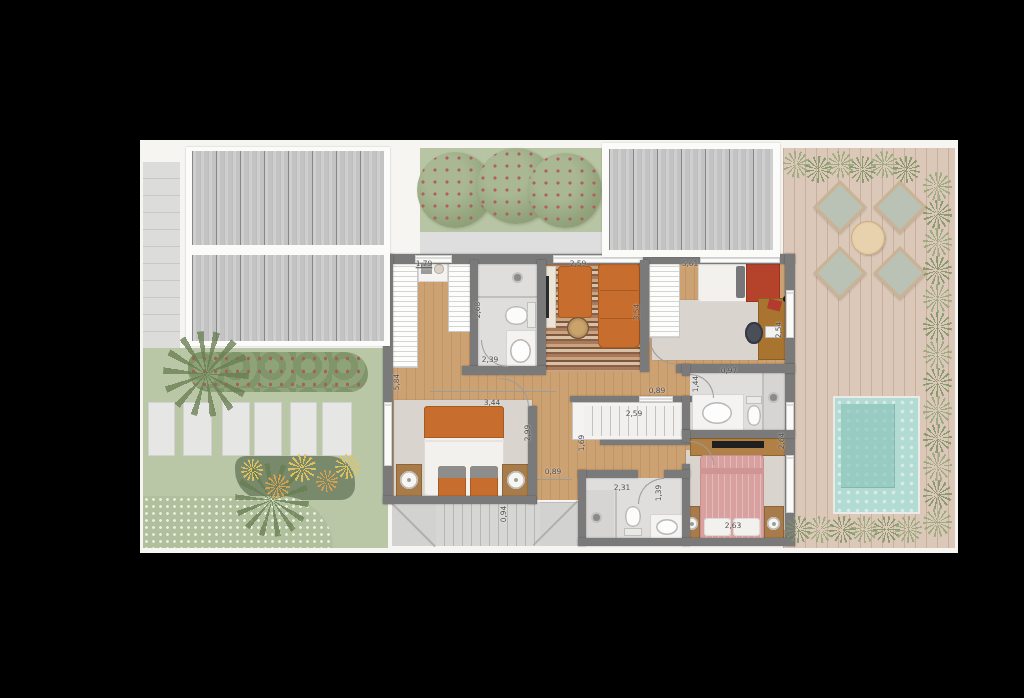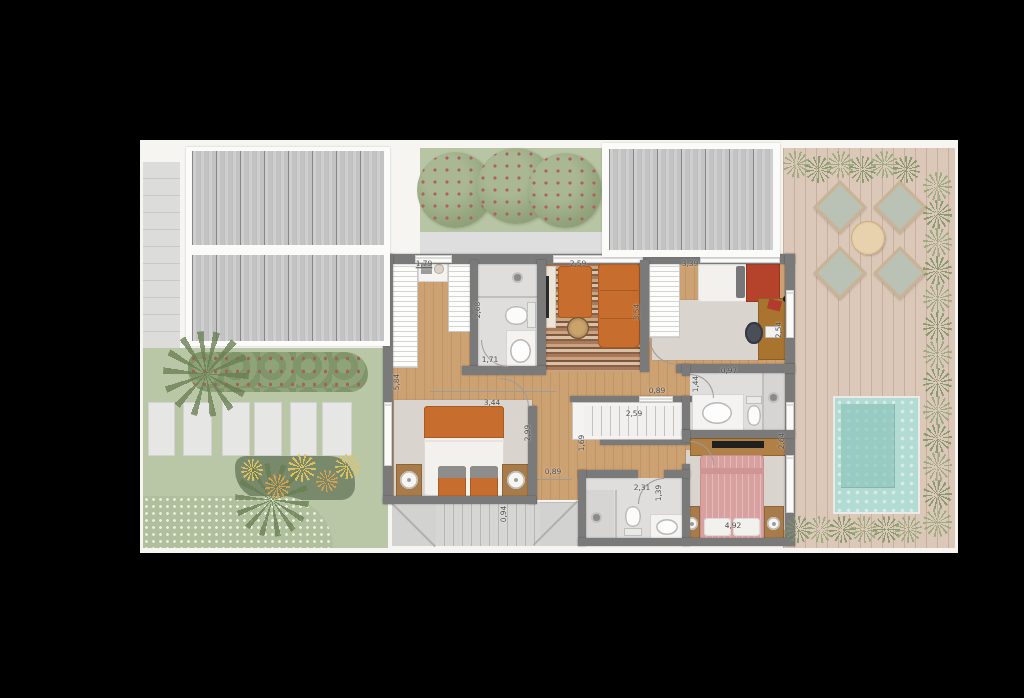--- a/index.html
+++ b/index.html
@@ -271,33 +271,33 @@
       <div class="plant abs" style="left: 235px; top: 463px; width: 74px; height: 74px; background: repeating-conic-gradient(from 140deg, rgba(104, 125, 82, 0.9) 0deg, rgba(104, 125, 82, 0.9) 9deg, transparent 9deg, transparent 26deg); opacity: 0.85;"></div>
       <div class="plant abs" style="left: 241px; top: 459px; width: 22px; height: 22px; background: repeating-conic-gradient(rgb(228, 195, 92) 0deg, rgb(228, 195, 92) 10deg, transparent 10deg, transparent 28deg); opacity: 0.95;"></div>
       <div class="plant abs" style="left: 264.5px; top: 473.5px; width: 25px; height: 25px; background: repeating-conic-gradient(from 31deg, rgb(219, 162, 78) 0deg, rgb(219, 162, 78) 10deg, transparent 10deg, transparent 28deg); opacity: 0.95;"></div>
       <div class="plant abs" style="left: 288px; top: 454px; width: 28px; height: 28px; background: repeating-conic-gradient(from 62deg, rgb(228, 195, 92) 0deg, rgb(228, 195, 92) 10deg, transparent 10deg, transparent 28deg); opacity: 0.95;"></div>
       <div class="plant abs" style="left: 316px; top: 470px; width: 22px; height: 22px; background: repeating-conic-gradient(from 93deg, rgb(219, 162, 78) 0deg, rgb(219, 162, 78) 10deg, transparent 10deg, transparent 28deg); opacity: 0.95;"></div>
       <div class="plant abs" style="left: 334.5px; top: 453.5px; width: 25px; height: 25px; background: repeating-conic-gradient(from 124deg, rgb(228, 195, 92) 0deg, rgb(228, 195, 92) 10deg, transparent 10deg, transparent 28deg); opacity: 0.95;"></div>
     </div>
   <div id="labels-layer" class="abs" style="left:0;top:0;width:1024px;height:698px;">
       <span class="dim" style="left: 424px; top: 264px; text-decoration: underline;">1,79</span>
       <span class="dim v" style="left: 478px; top: 310px;">2,68</span>
-      <span class="dim" style="left: 490px; top: 360px;">1,71</span>
+      <span class="dim" style="left: 490px; top: 360px;">2,39</span>
       <span class="dim" style="left: 492px; top: 403px;">3,44</span>
       <span class="dim v" style="left: 397px; top: 382px;">5,84</span>
       <span class="dim" style="left: 578px; top: 264px;">2,59</span>
       <span class="dim v" style="left: 637px; top: 312px;">3,54</span>
-      <span class="dim" style="left: 690px; top: 264px;">3,39</span>
+      <span class="dim" style="left: 690px; top: 264px;">5,61</span>
       <span class="dim v" style="left: 779px; top: 330px;">2,54</span>
       <span class="dim" style="left: 729px; top: 371px;">0,97</span>
       <span class="dim v" style="left: 696px; top: 384px;">1,44</span>
       <span class="dim" style="left: 657px; top: 391px;">0,89</span>
       <span class="dim v" style="left: 528px; top: 433px;">2,99</span>
       <span class="dim" style="left: 553px; top: 472px;">0,89</span>
       <span class="dim" style="left: 634px; top: 414px;">2,59</span>
       <span class="dim v" style="left: 582px; top: 443px;">1,69</span>
-      <span class="dim" style="left: 642px; top: 488px;">2,31</span>
+      <span class="dim" style="left: 622px; top: 488px;">2,31</span>
       <span class="dim v" style="left: 659px; top: 493px;">1,39</span>
-      <span class="dim" style="left: 733px; top: 526px;">4,92</span>
+      <span class="dim" style="left: 733px; top: 526px;">2,63</span>
       <span class="dim v" style="left: 782px; top: 441px;">2,64</span>
       <span class="dim v" style="left: 504px; top: 514px;">0,94</span>
     </div>
 </div>
 
 </body></html>

